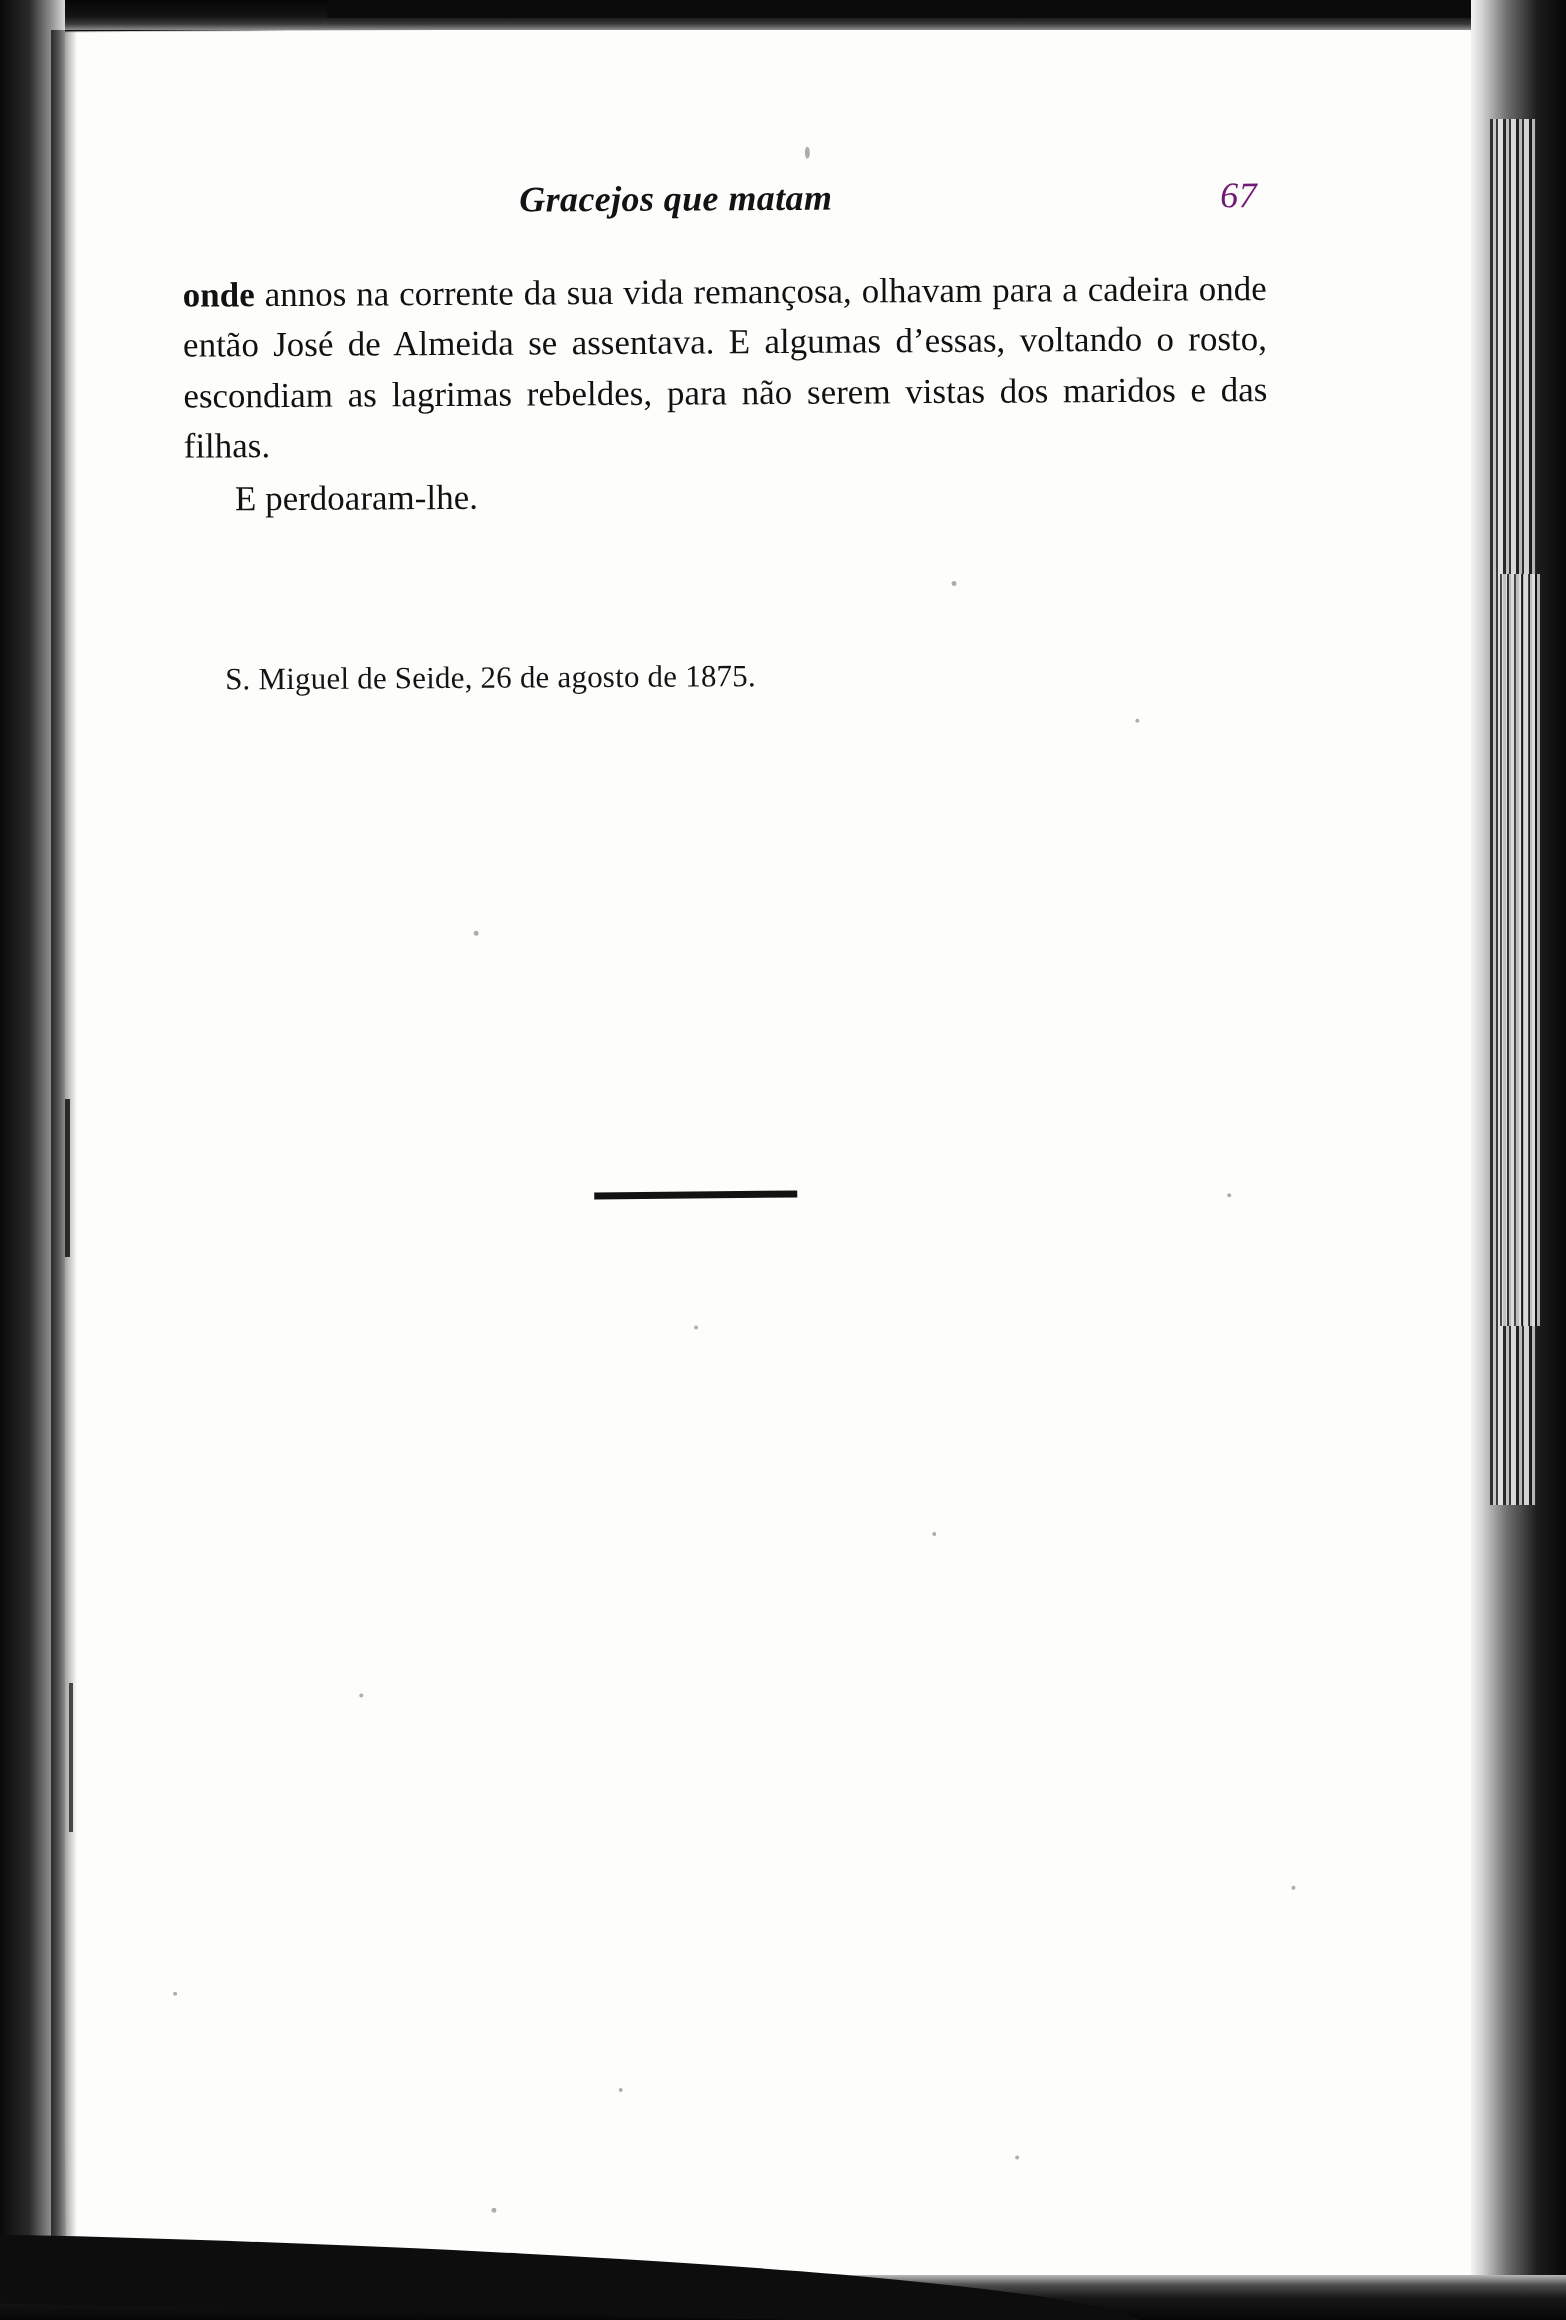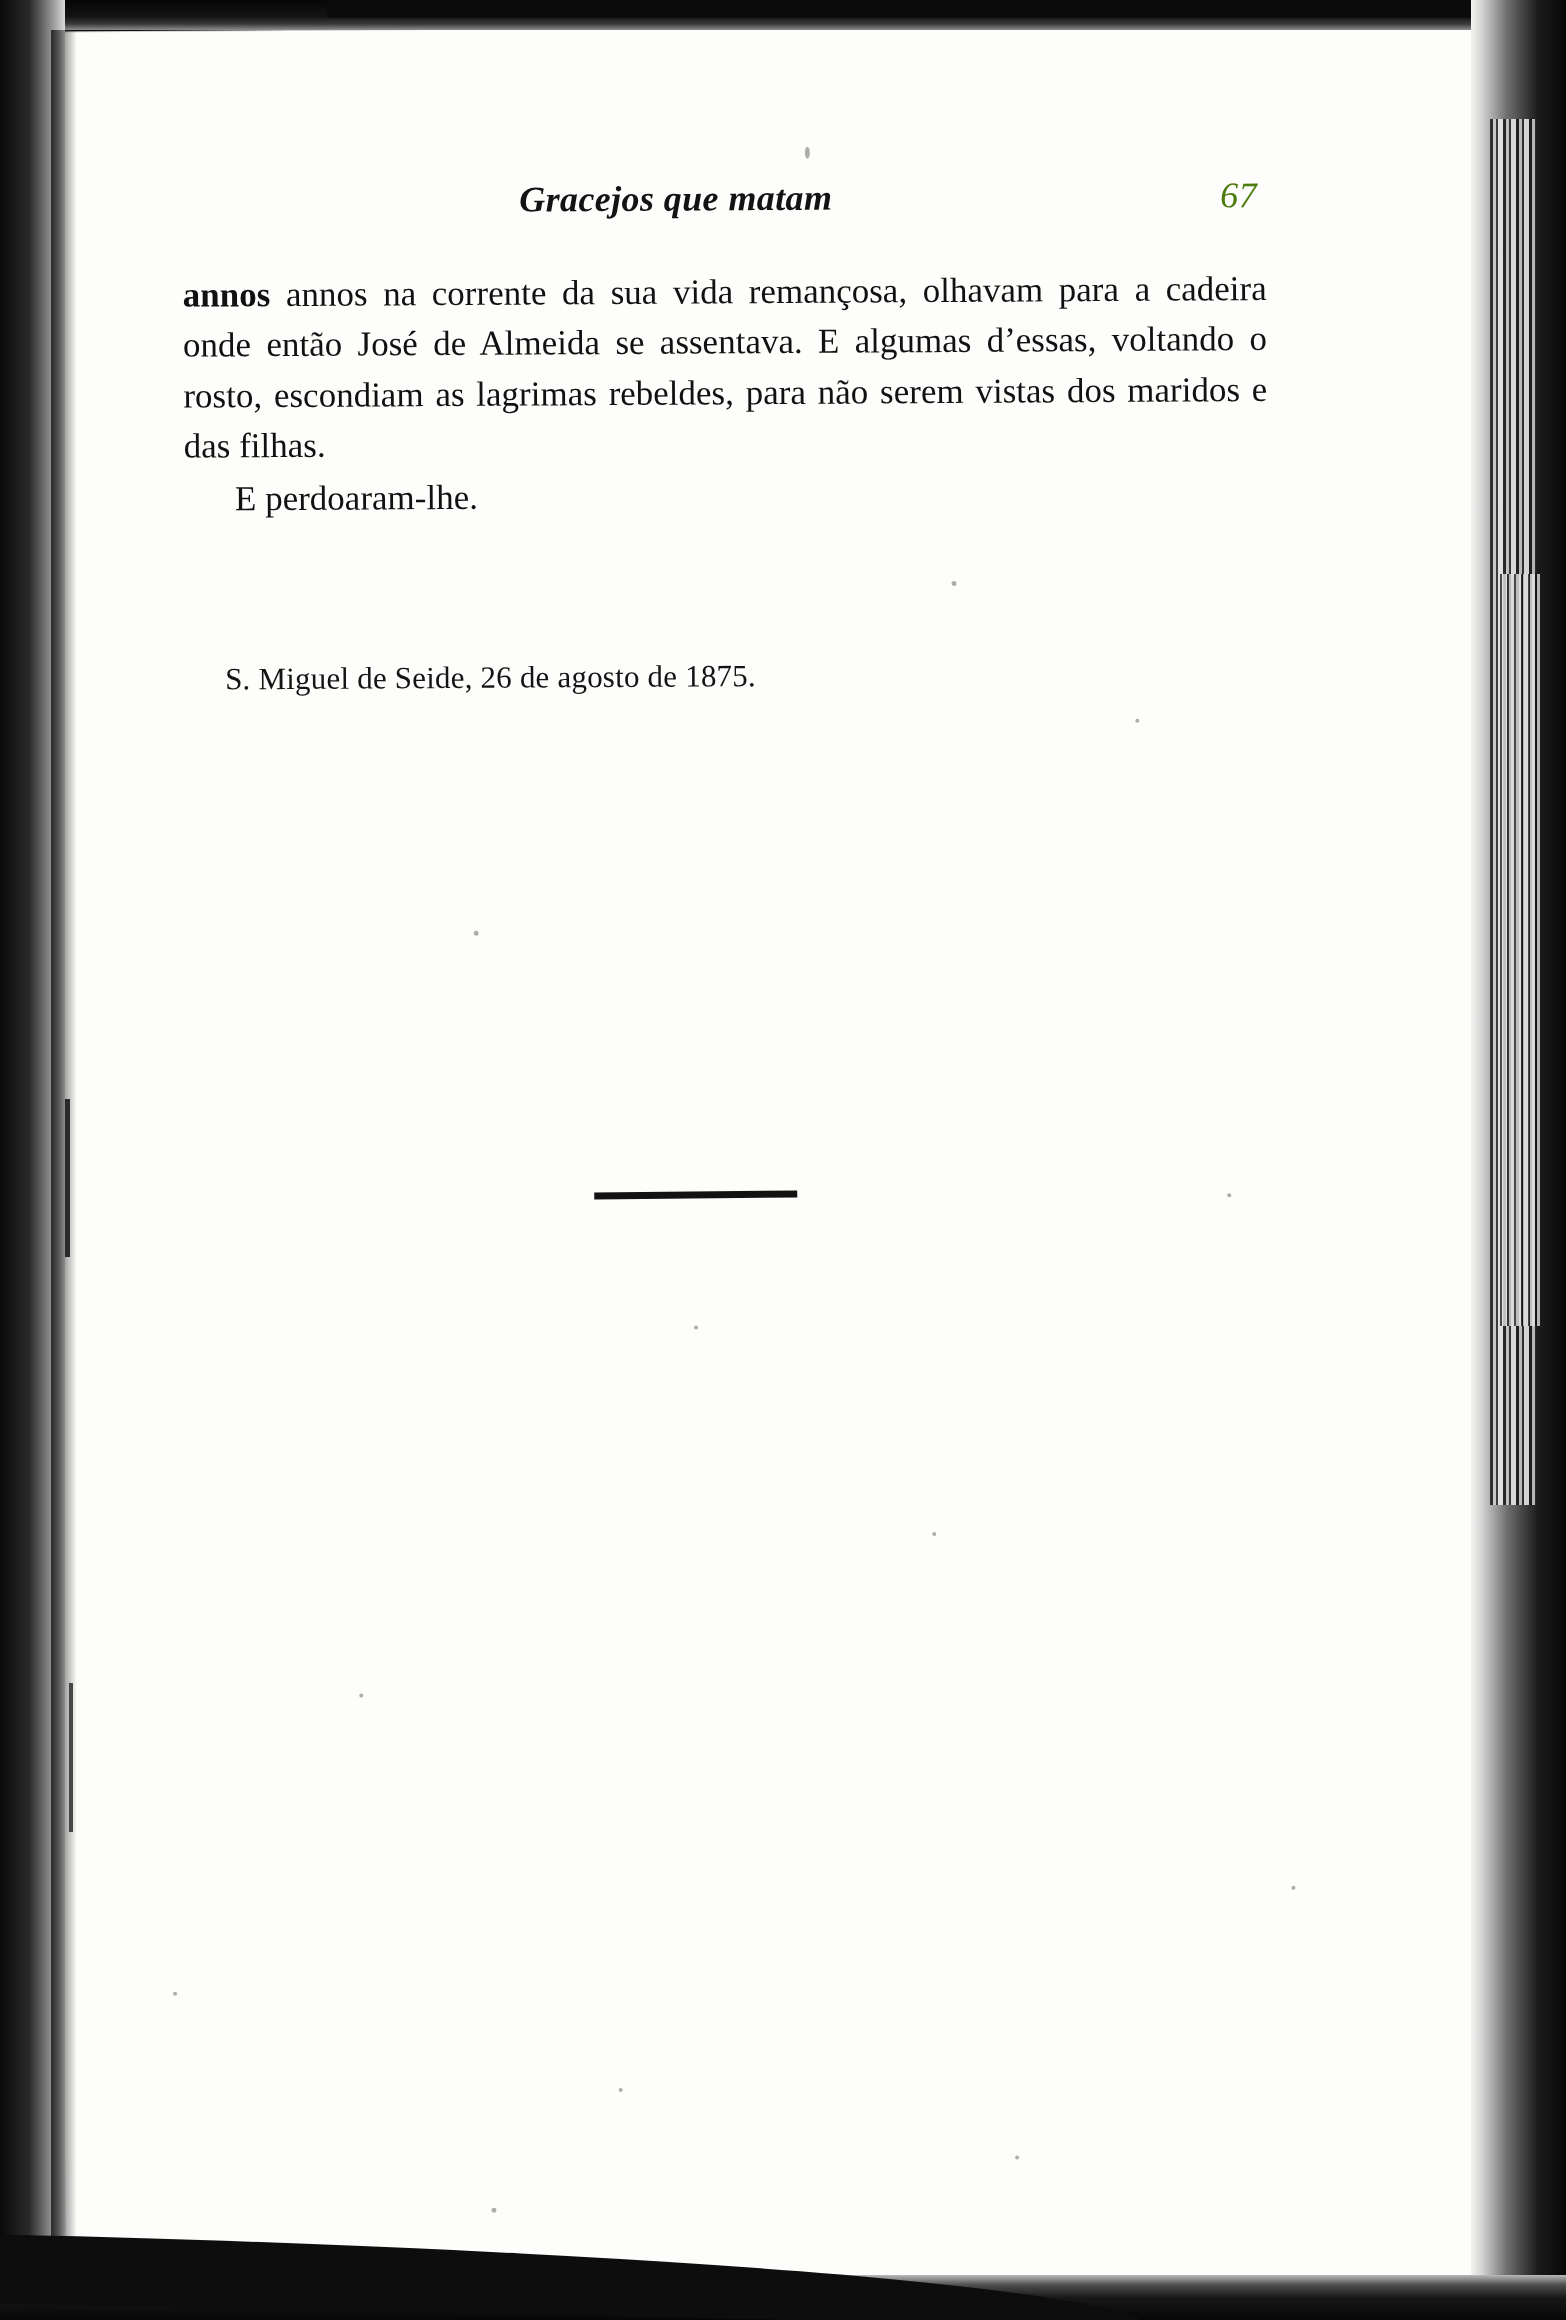--- a/index.html
+++ b/index.html
@@ -130,21 +130,21 @@
     font-style: italic;
     font-weight: 700;
     font-size: 36px;
     letter-spacing: 0.4px;
     color: #131313;
   }
   .head-folio {
     font-style: italic;
     font-size: 36px;
     font-weight: 400;
-    color: #4d7c0f;
+    color: #701a75;
     letter-spacing: 0.5px;
   }
 
   .body-para {
     font-size: 35px;
     line-height: 1.44;
     text-align: justify;
     color: #111;
     margin: 0 0 2px 0;
     width: 1084px;
@@ -184,21 +184,21 @@
 
   <div id="paper">
 
     <div id="content">
 
       <div class="running-head">
         <span class="head-title">Gracejos que matam</span>
         <span class="head-folio">67</span>
       </div>
 
-      <p class="body-para"><span class="firstword">annos</span> annos na corrente da sua vida remançosa, olhavam para a cadeira onde então José de Almeida se assentava. E algumas d’essas, voltando o rosto, escondiam as lagrimas rebeldes, para não serem vistas dos maridos e das filhas.</p>
+      <p class="body-para"><span class="firstword">onde</span> annos na corrente da sua vida remançosa, olhavam para a cadeira onde então José de Almeida se assentava. E algumas d’essas, voltando o rosto, escondiam as lagrimas rebeldes, para não serem vistas dos maridos e das filhas.</p>
 
       <p class="para-indent">E perdoaram-lhe.</p>
 
       <div class="colophon">S. Miguel de Seide, 26 de agosto de 1875.</div>
 
     </div>
 
     <div class="rule"></div>
 
     <div class="speck" style="left:752px; top:119px; width:5px; height:12px;"></div>

